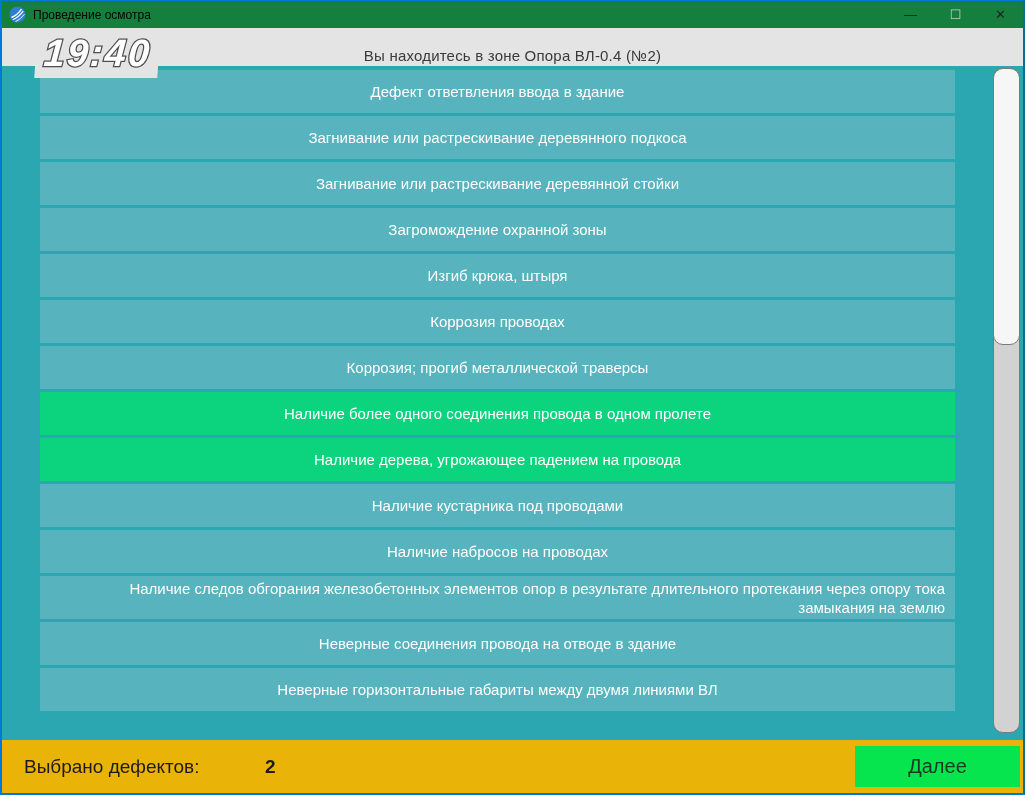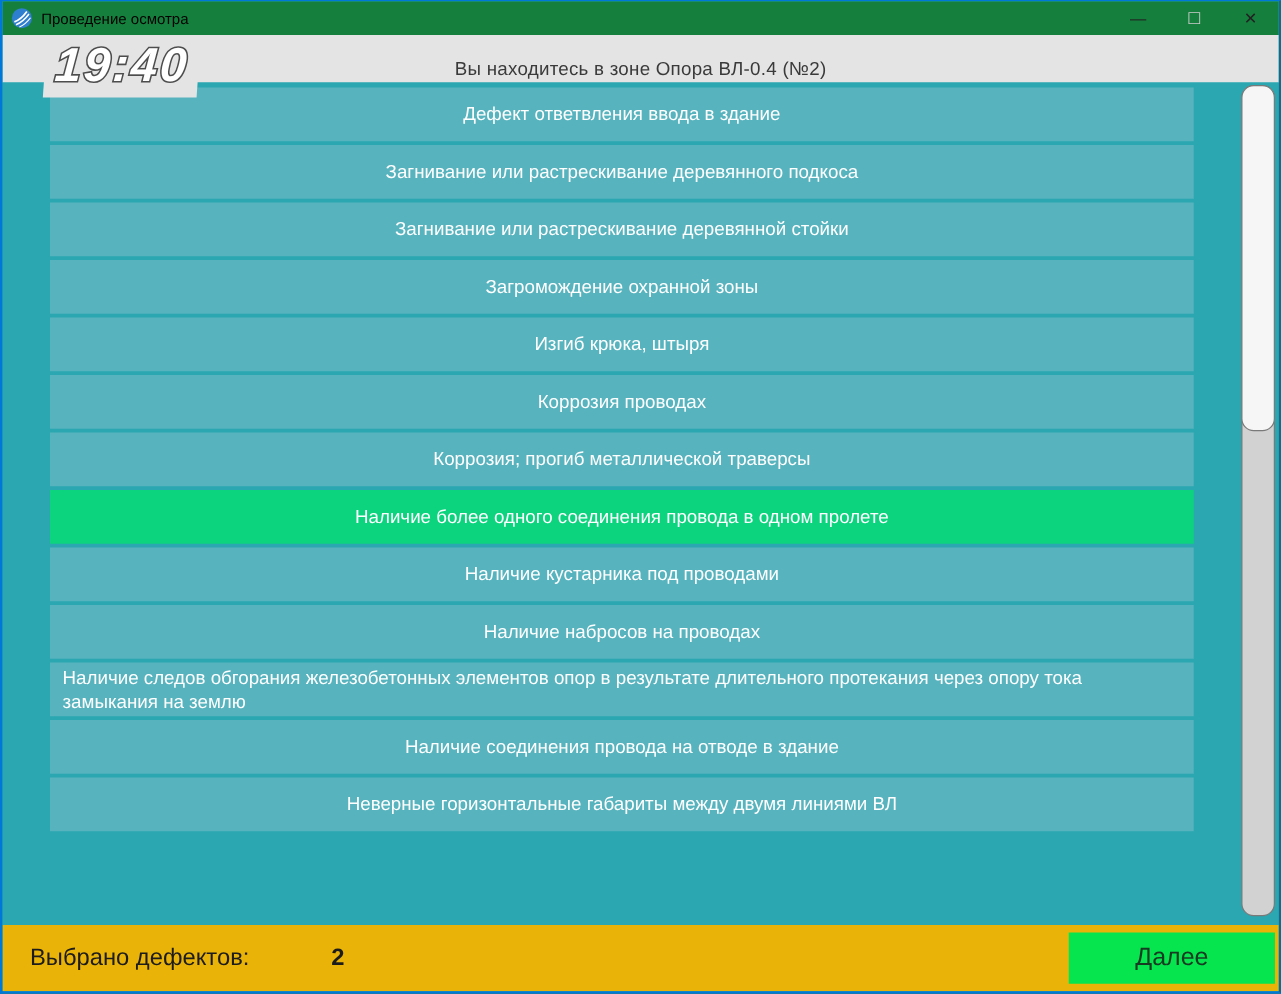--- a/index.html
+++ b/index.html
@@ -78,21 +78,21 @@
     flex-direction: column;
     gap: 3px;
   }
   .defect-item {
     height: 43px;
     background: #57b3be;
     color: #ffffff;
     display: flex;
     align-items: center;
     justify-content: center;
-    text-align: left;
+    text-align: right;
     font-size: 15px;
     line-height: 19px;
     padding: 0 10px;
     cursor: pointer;
     flex: 0 0 auto;
   }
   .defect-item.selected { background: #0cd47e; }
 
   
   .scrollbar {
@@ -197,31 +197,34 @@
   </div>
         <div class="defect-item">
     <span>Коррозия проводах</span>
   </div>
         <div class="defect-item">
     <span>Коррозия; прогиб металлической траверсы</span>
   </div>
         <div class="defect-item selected">
     <span>Наличие более одного соединения провода в одном пролете</span>
   </div>
+        <div class="defect-item selected">
+    <span>Наличие дерева, угрожающее падением на провода</span>
+  </div>
         <div class="defect-item">
     <span>Наличие кустарника под проводами</span>
   </div>
         <div class="defect-item">
     <span>Наличие набросов на проводах</span>
   </div>
         <div class="defect-item">
     <span>Наличие следов обгорания железобетонных элементов опор в результате длительного протекания через опору тока замыкания на землю</span>
   </div>
         <div class="defect-item">
-    <span>Наличие соединения провода на отводе в здание</span>
+    <span>Неверные соединения провода на отводе в здание</span>
   </div>
         <div class="defect-item">
     <span>Неверные горизонтальные габариты между двумя линиями ВЛ</span>
   </div>
       </div>
     <div class="scrollbar">
       <div class="scrollbar-thumb"></div>
     </div>
   </div>
 

